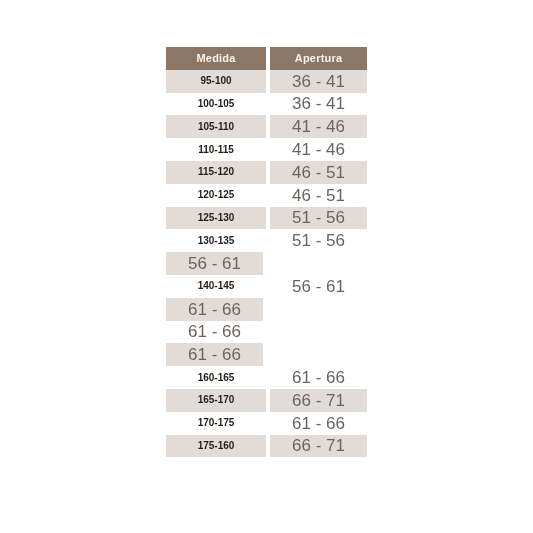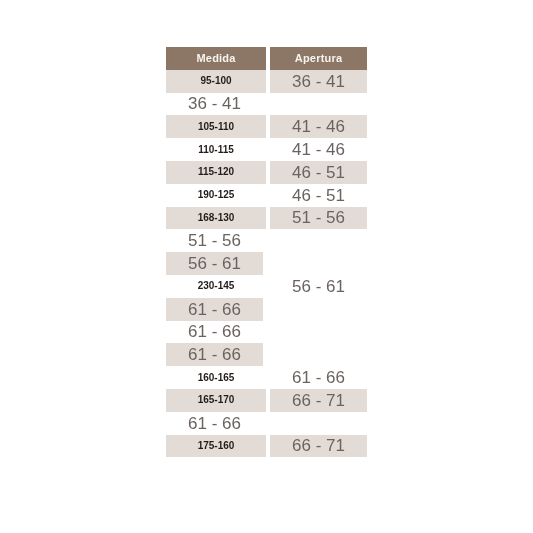--- a/index.html
+++ b/index.html
@@ -94,70 +94,73 @@
       <div class="cell col-medida">Medida</div>
       <div class="cell col-apertura">Apertura</div>
     </div>
 
     <div id="table-body">
         <div class="row data shade">
           <div class="cell col-medida">95-100</div>
           <div class="cell col-apertura">36 - 41</div>
         </div>
         <div class="row data plain">
+          <div class="cell col-medida">100-105</div>
           <div class="cell col-apertura">36 - 41</div>
         </div>
         <div class="row data shade">
           <div class="cell col-medida">105-110</div>
           <div class="cell col-apertura">41 - 46</div>
         </div>
         <div class="row data plain">
           <div class="cell col-medida">110-115</div>
           <div class="cell col-apertura">41 - 46</div>
         </div>
         <div class="row data shade">
           <div class="cell col-medida">115-120</div>
           <div class="cell col-apertura">46 - 51</div>
         </div>
         <div class="row data plain">
-          <div class="cell col-medida">190-125</div>
+          <div class="cell col-medida">120-125</div>
           <div class="cell col-apertura">46 - 51</div>
         </div>
         <div class="row data shade">
-          <div class="cell col-medida">168-130</div>
+          <div class="cell col-medida">125-130</div>
           <div class="cell col-apertura">51 - 56</div>
         </div>
         <div class="row data plain">
+          <div class="cell col-medida">130-135</div>
           <div class="cell col-apertura">51 - 56</div>
         </div>
         <div class="row data shade">
           <div class="cell col-apertura">56 - 61</div>
         </div>
         <div class="row data plain">
-          <div class="cell col-medida">230-145</div>
+          <div class="cell col-medida">140-145</div>
           <div class="cell col-apertura">56 - 61</div>
         </div>
         <div class="row data shade">
           <div class="cell col-apertura">61 - 66</div>
         </div>
         <div class="row data plain">
           <div class="cell col-apertura">61 - 66</div>
         </div>
         <div class="row data shade">
           <div class="cell col-apertura">61 - 66</div>
         </div>
         <div class="row data plain">
           <div class="cell col-medida">160-165</div>
           <div class="cell col-apertura">61 - 66</div>
         </div>
         <div class="row data shade">
           <div class="cell col-medida">165-170</div>
           <div class="cell col-apertura">66 - 71</div>
         </div>
         <div class="row data plain">
+          <div class="cell col-medida">170-175</div>
           <div class="cell col-apertura">61 - 66</div>
         </div>
         <div class="row data shade">
           <div class="cell col-medida">175-160</div>
           <div class="cell col-apertura">66 - 71</div>
         </div>
       </div>
 
   </div>
 

